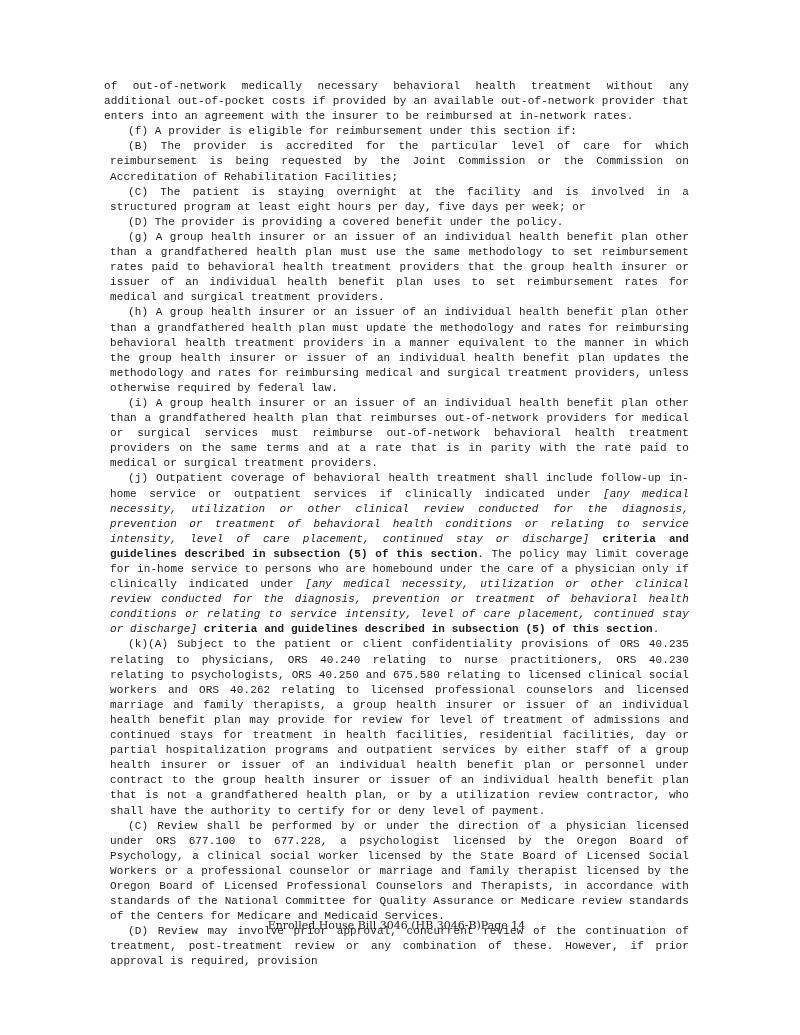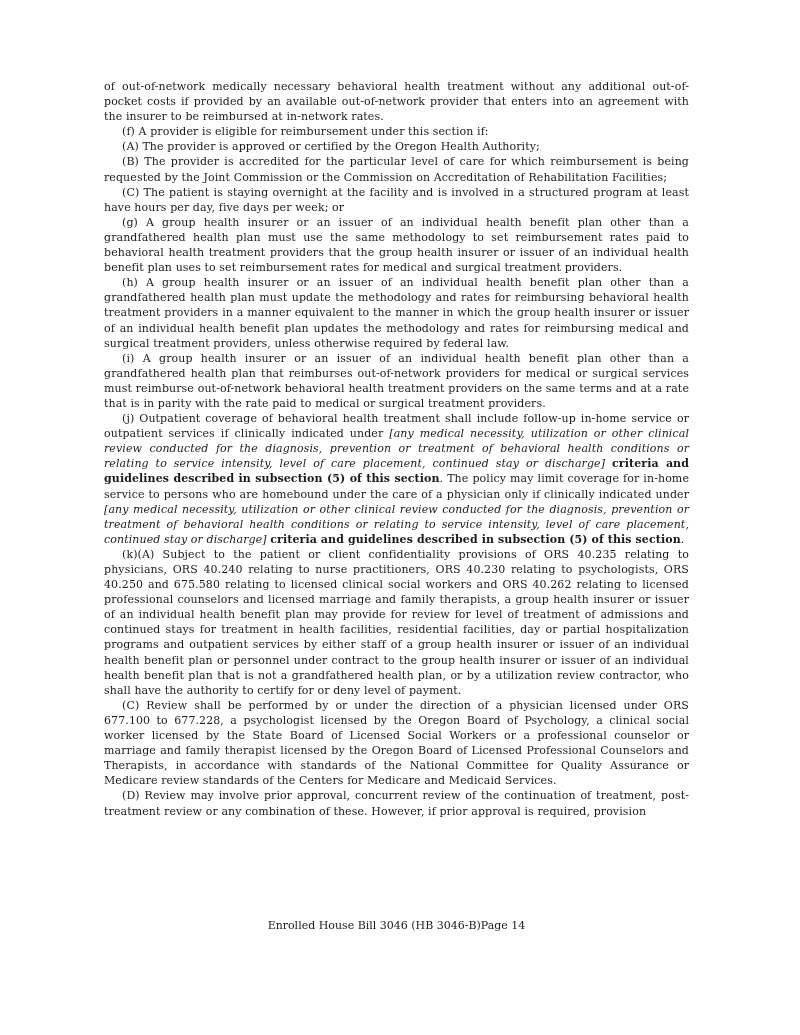--- a/index.html
+++ b/index.html
@@ -12,51 +12,52 @@
   body {
     position: relative;
     font-family: "DejaVu Serif", "Liberation Serif", serif;
     color: #1b1b1b;
   }
   .content {
     position: absolute;
     left: 104px;
     top: 79px;
     width: 585px;
+    font-family: Liberation Mono, monospace;
   }
   p.para {
     font-size: 11px;
     line-height: 15.1px;
     text-align: justify;
     letter-spacing: 0.1px;
   }
-  p.para.indent { text-indent: 18px; }
+  p.para.indent { text-indent: 18px; margin-left: 6px; }
   .seg-n { font-style: normal; font-weight: normal; }
   .seg-i { font-style: italic; }
   .seg-b { font-weight: bold; }
   .footer {
     position: absolute;
     left: 104px;
     top: 918px;
     width: 585px;
     display: flex;
     justify-content: center;
     font-size: 11px;
     line-height: 15px;
   }
 </style>
 </head>
 <body>
 
 <div class="content">
     <p class="para"><span class="seg-n">of out-of-network medically necessary behavioral health treatment without any additional out-of-pocket costs if provided by an available out-of-network provider that enters into an agreement with the insurer to be reimbursed at in-network rates.</span></p>
     <p class="para indent"><span class="seg-n">(f) A provider is eligible for reimbursement under this section if:</span></p>
-    <p class="para indent"><span class="seg-n">(A) The provider is approved or certified by the Oregon Health Authority;</span></p>
     <p class="para indent"><span class="seg-n">(B) The provider is accredited for the particular level of care for which reimbursement is being requested by the Joint Commission or the Commission on Accreditation of Rehabilitation Facilities;</span></p>
-    <p class="para indent"><span class="seg-n">(C) The patient is staying overnight at the facility and is involved in a structured program at least have hours per day, five days per week; or</span></p>
+    <p class="para indent"><span class="seg-n">(C) The patient is staying overnight at the facility and is involved in a structured program at least eight hours per day, five days per week; or</span></p>
+    <p class="para indent"><span class="seg-n">(D) The provider is providing a covered benefit under the policy.</span></p>
     <p class="para indent"><span class="seg-n">(g) A group health insurer or an issuer of an individual health benefit plan other than a grandfathered health plan must use the same methodology to set reimbursement rates paid to behavioral health treatment providers that the group health insurer or issuer of an individual health benefit plan uses to set reimbursement rates for medical and surgical treatment providers.</span></p>
     <p class="para indent"><span class="seg-n">(h) A group health insurer or an issuer of an individual health benefit plan other than a grandfathered health plan must update the methodology and rates for reimbursing behavioral health treatment providers in a manner equivalent to the manner in which the group health insurer or issuer of an individual health benefit plan updates the methodology and rates for reimbursing medical and surgical treatment providers, unless otherwise required by federal law.</span></p>
     <p class="para indent"><span class="seg-n">(i) A group health insurer or an issuer of an individual health benefit plan other than a grandfathered health plan that reimburses out-of-network providers for medical or surgical services must reimburse out-of-network behavioral health treatment providers on the same terms and at a rate that is in parity with the rate paid to medical or surgical treatment providers.</span></p>
     <p class="para indent"><span class="seg-n">(j) Outpatient coverage of behavioral health treatment shall include follow-up in-home service or outpatient services if clinically indicated under </span><span class="seg-i">[any medical necessity, utilization or other clinical review conducted for the diagnosis, prevention or treatment of behavioral health conditions or relating to service intensity, level of care placement, continued stay or discharge]</span><span class="seg-n"> </span><span class="seg-b">criteria and guidelines described in subsection (5) of this section</span><span class="seg-n">. The policy may limit coverage for in-home service to persons who are homebound under the care of a physician only if clinically indicated under </span><span class="seg-i">[any medical necessity, utilization or other clinical review conducted for the diagnosis, prevention or treatment of behavioral health conditions or relating to service intensity, level of care placement, continued stay or discharge]</span><span class="seg-n"> </span><span class="seg-b">criteria and guidelines described in subsection (5) of this section</span><span class="seg-n">.</span></p>
     <p class="para indent"><span class="seg-n">(k)(A) Subject to the patient or client confidentiality provisions of ORS 40.235 relating to physicians, ORS 40.240 relating to nurse practitioners, ORS 40.230 relating to psychologists, ORS 40.250 and 675.580 relating to licensed clinical social workers and ORS 40.262 relating to licensed professional counselors and licensed marriage and family therapists, a group health insurer or issuer of an individual health benefit plan may provide for review for level of treatment of admissions and continued stays for treatment in health facilities, residential facilities, day or partial hospitalization programs and outpatient services by either staff of a group health insurer or issuer of an individual health benefit plan or personnel under contract to the group health insurer or issuer of an individual health benefit plan that is not a grandfathered health plan, or by a utilization review contractor, who shall have the authority to certify for or deny level of payment.</span></p>
     <p class="para indent"><span class="seg-n">(C) Review shall be performed by or under the direction of a physician licensed under ORS 677.100 to 677.228, a psychologist licensed by the Oregon Board of Psychology, a clinical social worker licensed by the State Board of Licensed Social Workers or a professional counselor or marriage and family therapist licensed by the Oregon Board of Licensed Professional Counselors and Therapists, in accordance with standards of the National Committee for Quality Assurance or Medicare review standards of the Centers for Medicare and Medicaid Services.</span></p>
     <p class="para indent"><span class="seg-n">(D) Review may involve prior approval, concurrent review of the continuation of treatment, post-treatment review or any combination of these. However, if prior approval is required, provision</span></p>
   </div>
 
 <div class="footer">

